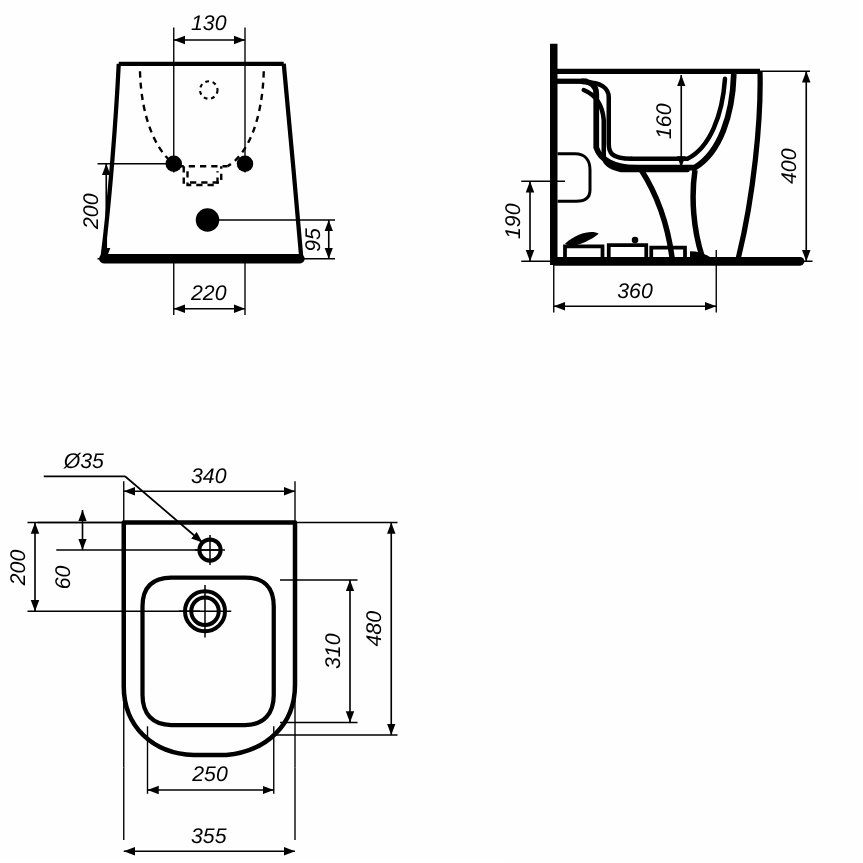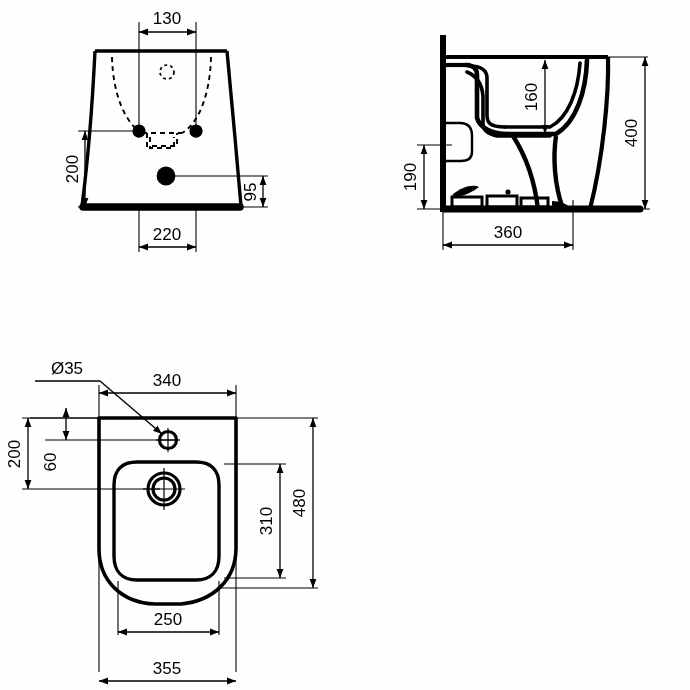--- a/index.html
+++ b/index.html
@@ -10,20 +10,21 @@
   }
   body {
     font-family: "Liberation Sans", sans-serif;
   }
   #sheet {
     position: relative;
     width: 690px;
     height: 690px;
     background: #fefefe;
     overflow: hidden;
+    font-style: italic;
   }
   #sheet svg {
     display: block;
   }
   .dimtxt {
     font-family: "Liberation Sans", sans-serif;
     font-size: 17px;
     fill: #000000;
     font-weight: 400;
   }

